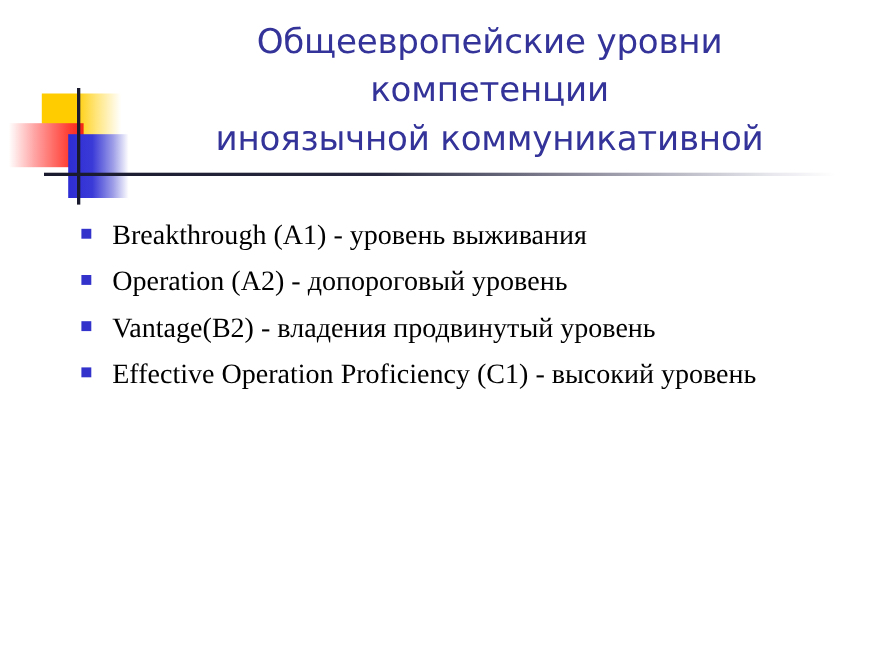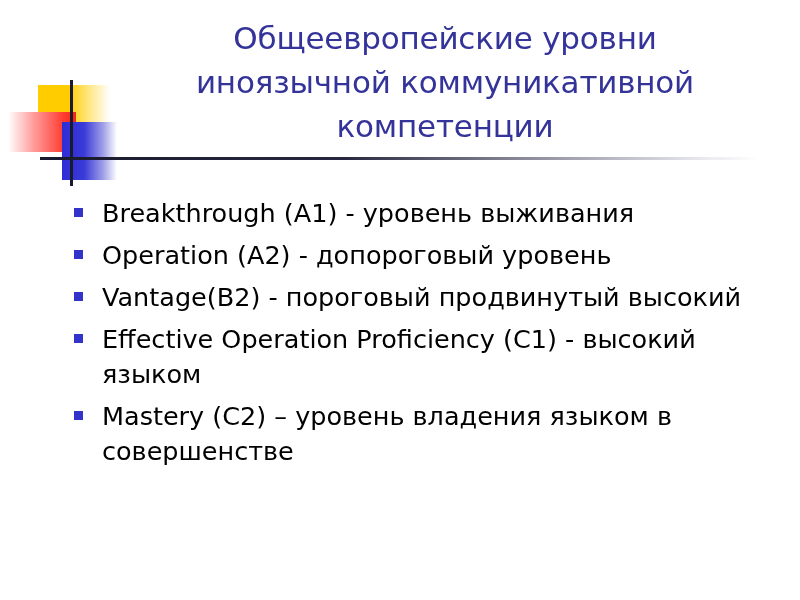--- a/index.html
+++ b/index.html
@@ -109,57 +109,54 @@
   .bullet-row .marker {
     position: absolute;
     left: 4px;
     top: 12px;
     width: 9px;
     height: 9px;
     background: #3333CC;
   }
   .bullet-row .btext {
     display: block;
+    font-family: Liberation Serif, serif;
   }
 </style>
 </head>
 <body>
 
 <div class="slide">
 
   <div class="logo">
     <div class="sq sq-yellow"></div>
     <div class="sq sq-red"></div>
     <div class="sq sq-blue"></div>
     <div class="line-v"></div>
     <div class="line-h"></div>
   </div>
 
   <div class="title">
     <span class="tline">Общеевропейские уровни</span>
+    <span class="tline">компетенции</span>
     <span class="tline">иноязычной коммуникативной</span>
-    <span class="tline">компетенции</span>
   </div>
 
   <div class="body-list">
     <div class="bullet-row">
       <span class="marker"></span>
       <span class="btext">Breakthrough (A1) - уровень выживания</span>
     </div>
     <div class="bullet-row">
       <span class="marker"></span>
       <span class="btext">Operation (A2) - допороговый уровень</span>
     </div>
     <div class="bullet-row">
       <span class="marker"></span>
-      <span class="btext">Vantage(B2) - пороговый продвинутый высокий</span>
+      <span class="btext">Vantage(B2) - владения продвинутый уровень</span>
     </div>
     <div class="bullet-row">
       <span class="marker"></span>
-      <span class="btext">Effective Operation Proficiency (C1) - высокий языком</span>
-    </div>
-    <div class="bullet-row">
-      <span class="marker"></span>
-      <span class="btext">Mastery (C2) – уровень владения языком в совершенстве</span>
+      <span class="btext">Effective Operation Proficiency (C1) - высокий уровень</span>
     </div>
   </div>
 
 </div>
 
 </body></html>

